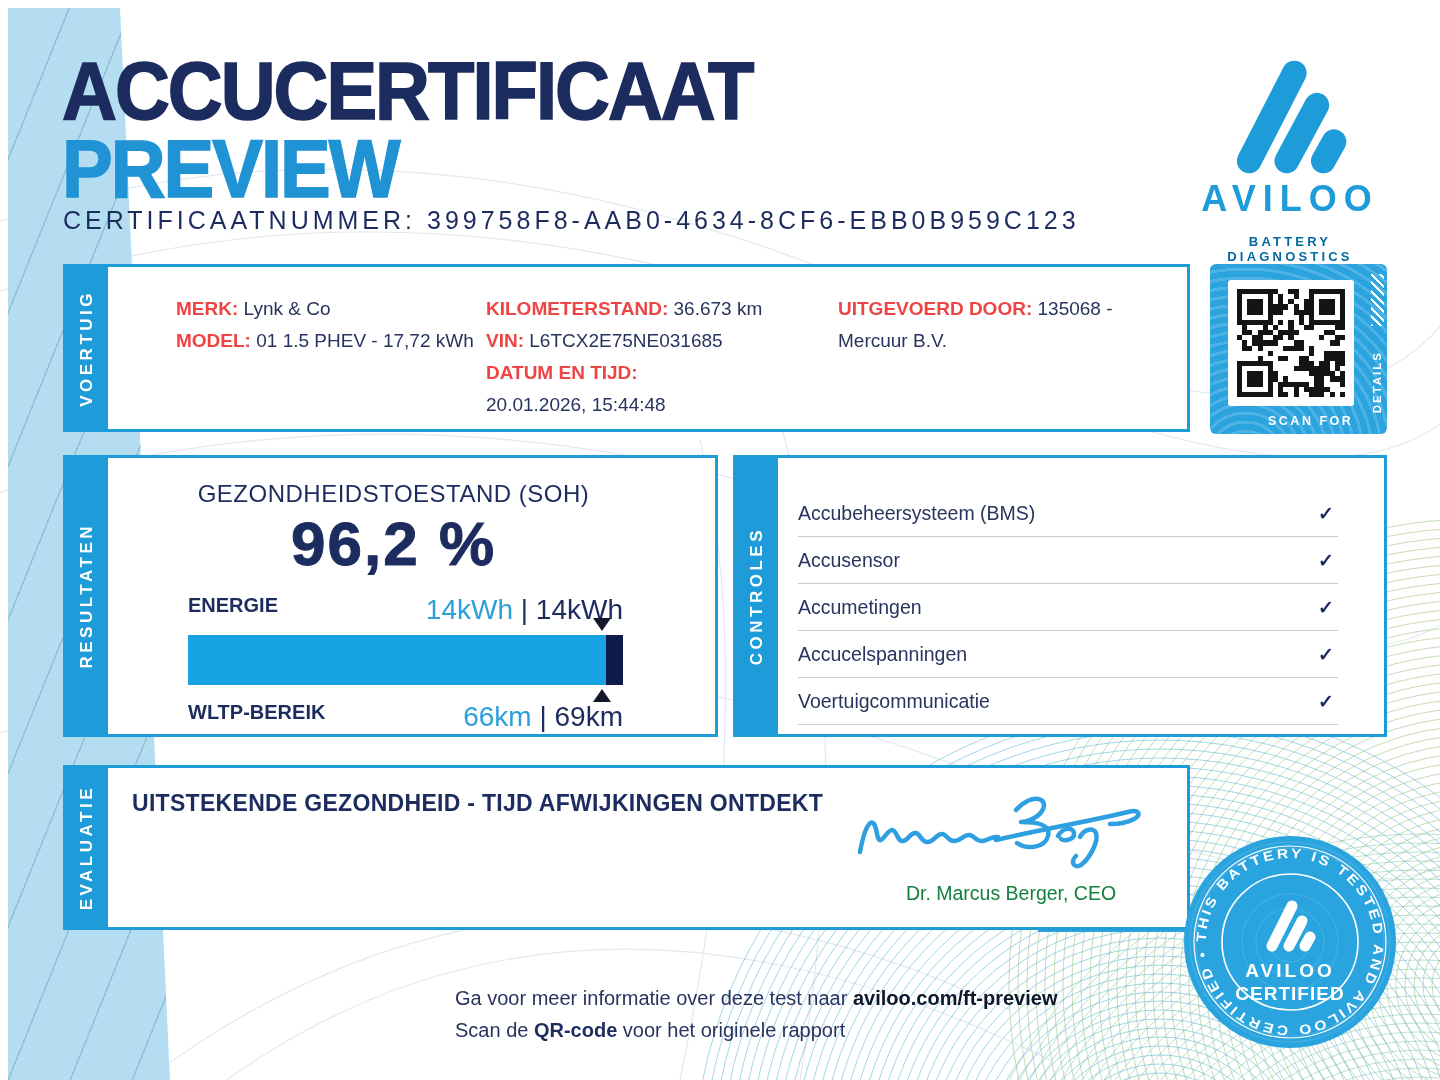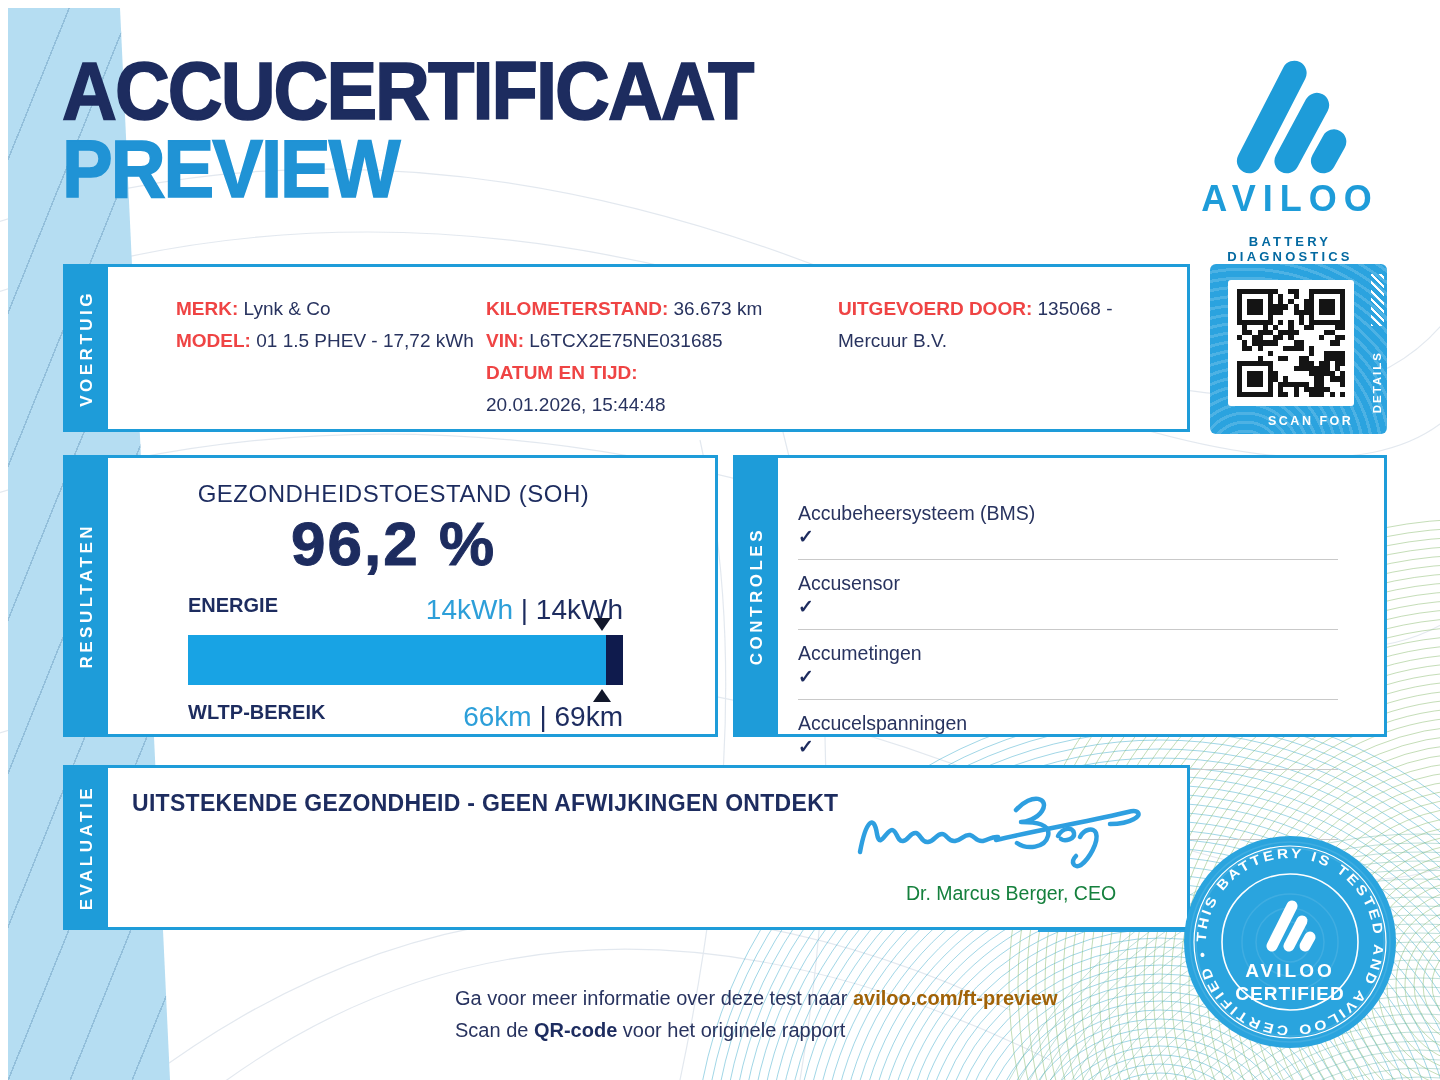--- a/index.html
+++ b/index.html
@@ -61,35 +61,35 @@
   .vals .cur{color:#2D9FD9;}
   .bar{left:122px;top:177px;width:435px;height:50px;background:#0F1B4D;}
   .bar-fill{position:absolute;left:0;top:0;bottom:0;background:#18A3E4;width:96.2%;}
   .arr-down{left:527px;top:160px;width:0;height:0;border-left:9px solid transparent;
             border-right:9px solid transparent;border-top:13px solid #12182b;}
   .arr-up{left:527px;top:231px;width:0;height:0;border-left:9px solid transparent;
           border-right:9px solid transparent;border-bottom:13px solid #12182b;}
 
   
   .ctl-rows{position:absolute;left:62px;top:32px;right:46px;}
-  .ctl-row{display:flex;justify-content:space-between;align-items:flex-start;
-           border-bottom:1.5px solid #c9c9c9;padding:12px 4px 11px 0;flex-direction:column;}
+  .ctl-row{display:flex;justify-content:space-between;align-items:center;
+           border-bottom:1.5px solid #c9c9c9;padding:12px 4px 11px 0;}
   .ctl-row .t{font-size:19.5px;color:#28335f;}
   .chk{font-size:19px;font-weight:700;color:#1D2C5F;}
 
   
   .e-head{left:66px;top:22px;font-size:23px;font-weight:800;letter-spacing:.3px;}
   .e-body{left:66px;top:58px;width:695px;font-size:19.5px;line-height:1.58;color:#28335f;}
   .sig{left:775px;top:12px;width:320px;height:100px;}
   .signer{left:795px;top:114px;width:300px;text-align:center;font-size:19.5px;color:#15803d;}
 
   
   .footer{left:455px;top:982px;font-size:20px;line-height:32px;color:#28335f;}
   .footer b{color:#1D2C5F;}
-  .flink{font-weight:700;color:#a16207;text-decoration:none;}
+  .flink{font-weight:700;color:#0f172a;text-decoration:none;}
 
   .tealline{left:1038px;top:930px;width:150px;height:2px;background:#2BA3DF;}
   .badge{left:1182px;top:834px;width:216px;height:216px;}
 </style>
 </head>
 <body>
 
 <div class="page">
 
   <svg id="bg-arcs" xmlns="http://www.w3.org/2000/svg">
@@ -251,20 +251,21 @@
         <circle cx="1420" cy="1300" r="448" stroke="#5FAE9E" stroke-width="1" opacity="0.4" fill="none"></circle>
         <circle cx="1420" cy="1300" r="457" stroke="#5FAE9E" stroke-width="1" opacity="0.4" fill="none"></circle>
         <circle cx="1420" cy="1300" r="466" stroke="#5FAE9E" stroke-width="1" opacity="0.4" fill="none"></circle>
       </g>
   </svg>
 
   <div class="band"></div>
 
   <div class="abs h-title">ACCUCERTIFICAAT</div>
   <div class="abs h-sub">PREVIEW</div>
+  <div class="abs h-cert"><span>CERTIFICAATNUMMER:</span> <span>399758F8-AAB0-4634-8CF6-EBB0B959C123</span></div>
 
   <div class="abs brand">
     <svg width="130" height="118" viewBox="0 0 120 110" style="display:block;margin:0 auto;">
       <g stroke="#1E9CD9" stroke-width="23" stroke-linecap="round" fill="none">
         <path d="M22,96 L64,14"></path>
         <path d="M57,96 L85,44"></path>
         <path d="M91,96 L101,78"></path>
       </g>
     </svg>
     <div class="word">AVILOO</div>
@@ -583,21 +584,21 @@
           <span class="t">Voertuigcommunicatie</span>
           <span class="chk">✓</span>
         </div>
     </div>
   </div>
 
   <div class="box" style="left:63px;top:765px;width:1127px;height:165px;">
     <div class="strip">
         <span>EVALUATIE</span>
       </div>
-    <div class="abs e-head">UITSTEKENDE GEZONDHEID - GEEN AFWIJKINGEN ONTDEKT</div>
+    <div class="abs e-head">UITSTEKENDE GEZONDHEID - TIJD AFWIJKINGEN ONTDEKT</div>
     <svg class="abs sig" viewBox="0 0 310 100">
       <g fill="none" stroke="#2E9FE0" stroke-width="4.5" stroke-linecap="round" stroke-linejoin="round">
         <path d="M14,72 C20,40 28,34 31,54 C34,70 40,50 46,50 C51,50 51,62 57,61 C63,60 64,52 70,53 C75,54 75,63 82,62 C89,61 90,54 96,54 C101,54 102,62 109,61 C116,60 118,54 124,55 C129,56 130,62 137,61 C143,60 146,56 152,57"></path>
         <path d="M170,30 C186,12 204,18 196,31 C191,39 179,42 175,42 C190,42 205,44 202,56 C199,68 181,70 171,63"></path>
         <path d="M150,60 C192,50 250,40 282,32 C293,29 296,35 288,39 C281,43 271,44 264,44"></path>
         <path d="M212,56 C217,47 227,47 228,53 C229,59 219,62 215,59"></path>
         <path d="M234,57 C238,49 248,47 250,53 C253,62 243,79 235,85 C228,89 224,82 230,76"></path>
       </g>
     </svg>
     <div class="abs signer">Dr. Marcus Berger, CEO</div>

